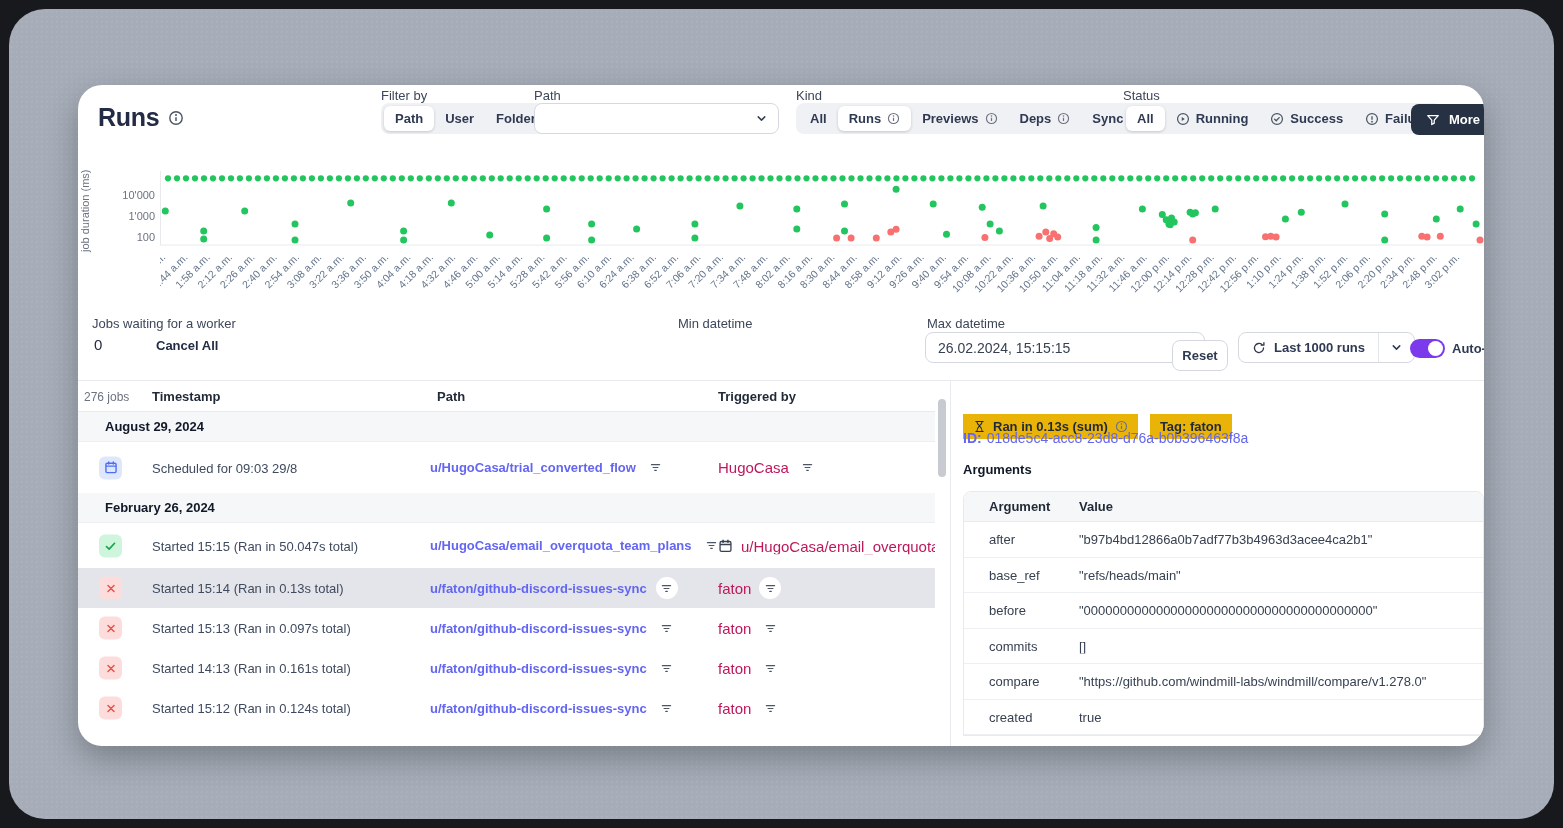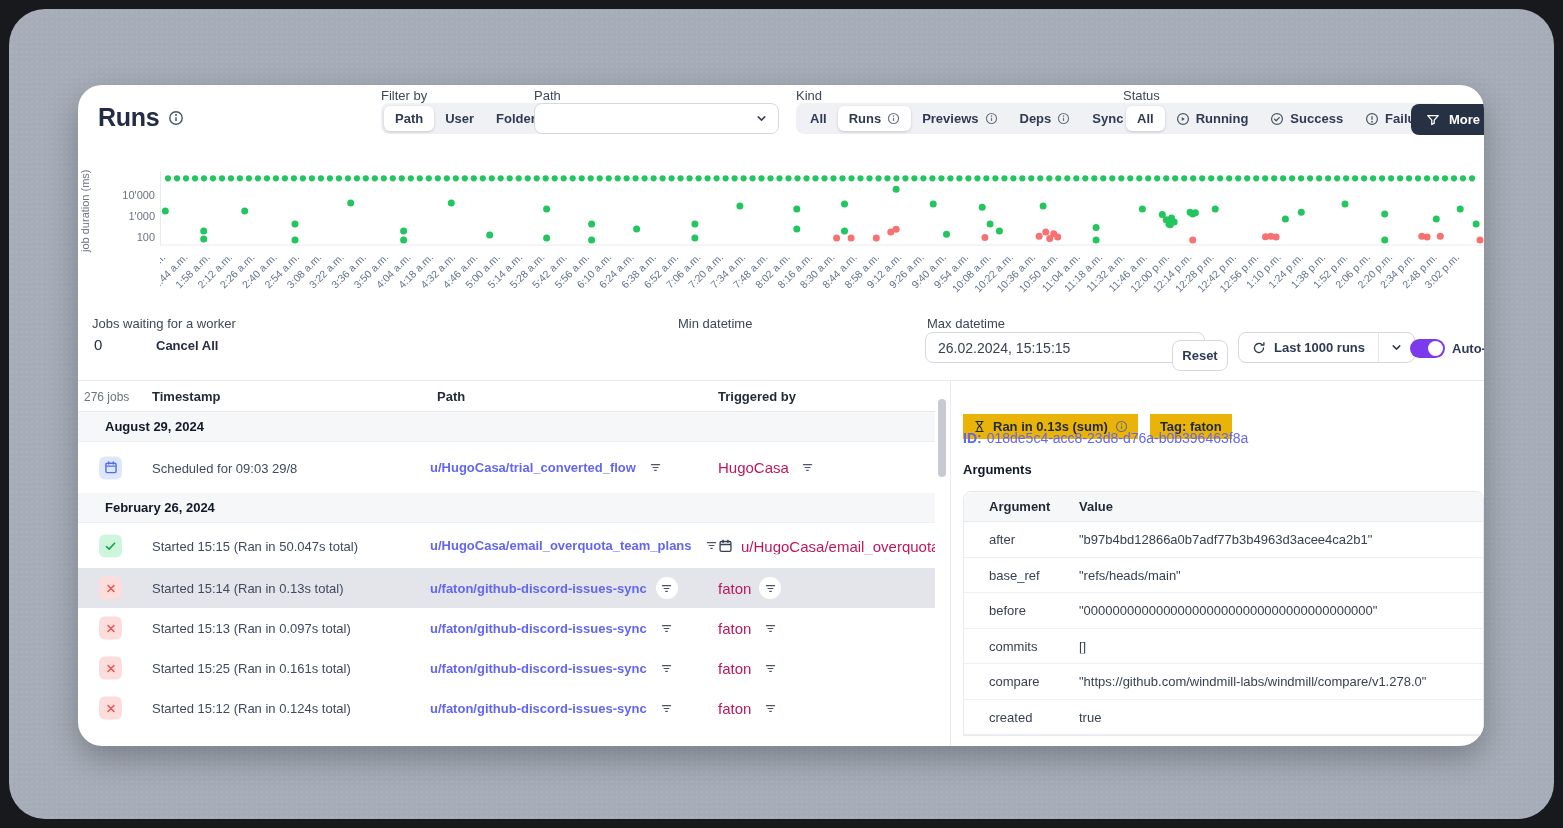--- a/index.html
+++ b/index.html
@@ -711,21 +711,21 @@
               </span>
             </div>
             <div class="job-row" style="height: 40px;">
               <span class="status-badge sb-failure">
                 <span style="display: inline-flex;">
                   <svg width="12" height="12" viewBox="0 0 16 16" fill="none">
                     <path d="M4 4l8 8M12 4l-8 8" stroke="#e8544b" stroke-width="2" stroke-linecap="round"></path>
                   </svg>
                 </span>
               </span>
-              <span class="cell-ts">Started 15:25 (Ran in 0.161s total)</span>
+              <span class="cell-ts">Started 14:13 (Ran in 0.161s total)</span>
               <span class="cell-path">
                 <a class="path-link">u/faton/github-discord-issues-sync</a>
                 <button class="filter-btn">
                   <span style="display: inline-flex;">
                     <svg width="13" height="13" viewBox="0 0 16 16" fill="none">
                       <line x1="3" y1="4.5" x2="13" y2="4.5" stroke="#4b5563" stroke-width="1.5" stroke-linecap="round"></line>
                       <line x1="5" y1="8" x2="11" y2="8" stroke="#4b5563" stroke-width="1.5" stroke-linecap="round"></line>
                       <line x1="7" y1="11.5" x2="9" y2="11.5" stroke="#4b5563" stroke-width="1.5" stroke-linecap="round"></line>
                     </svg>
                   </span>

